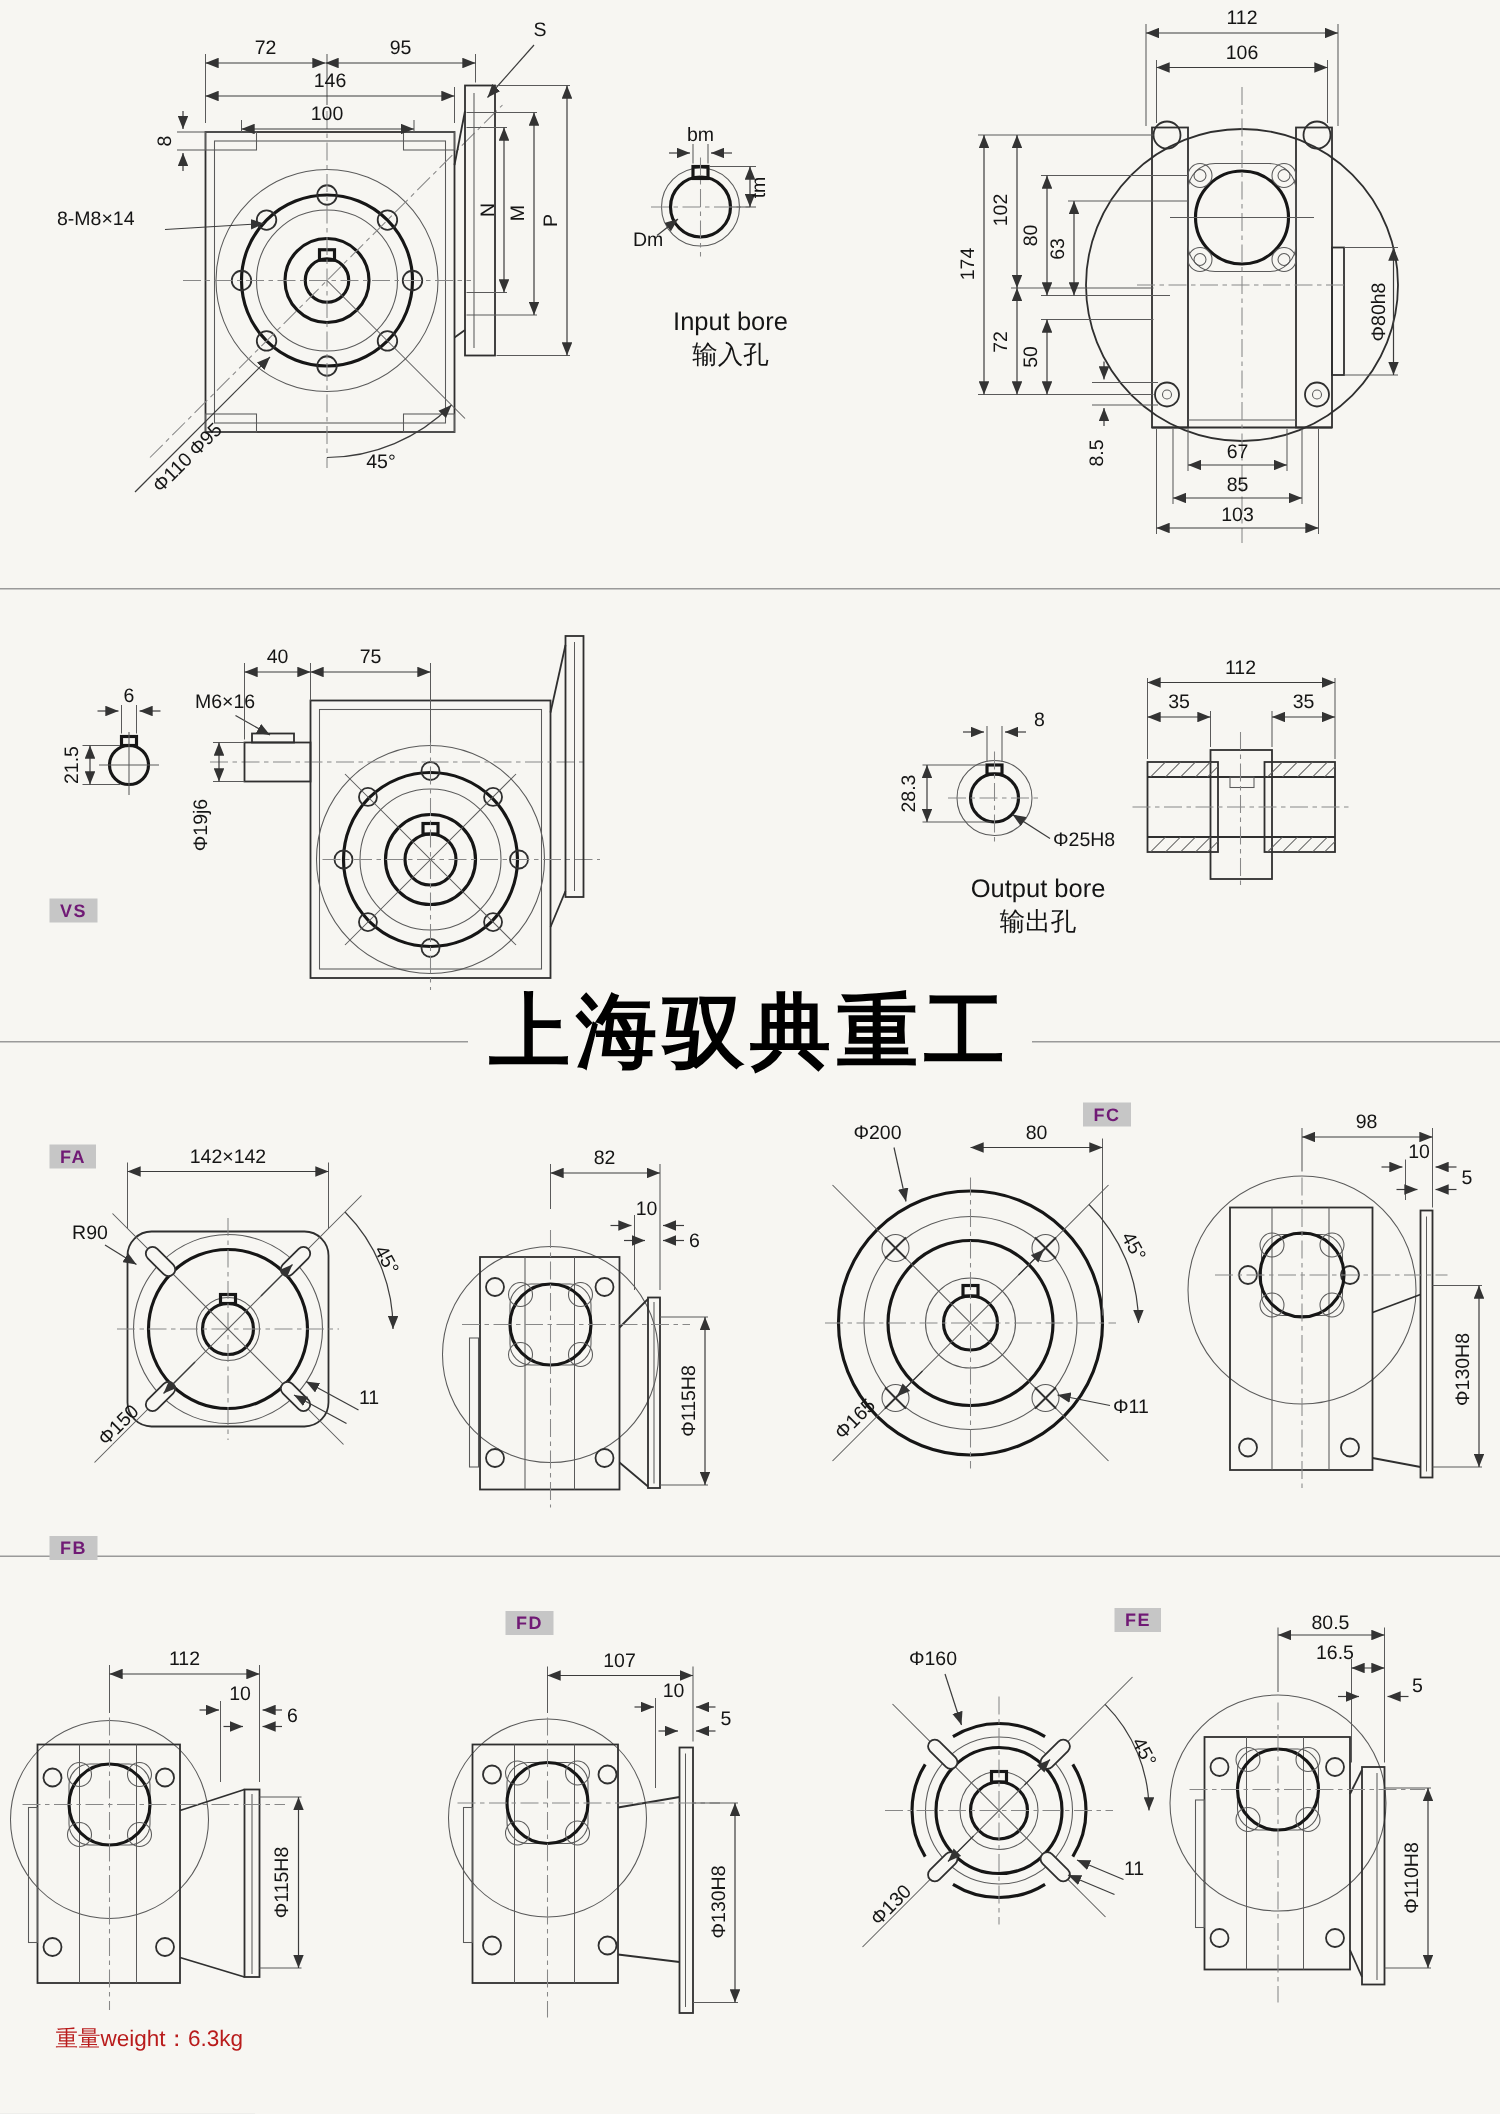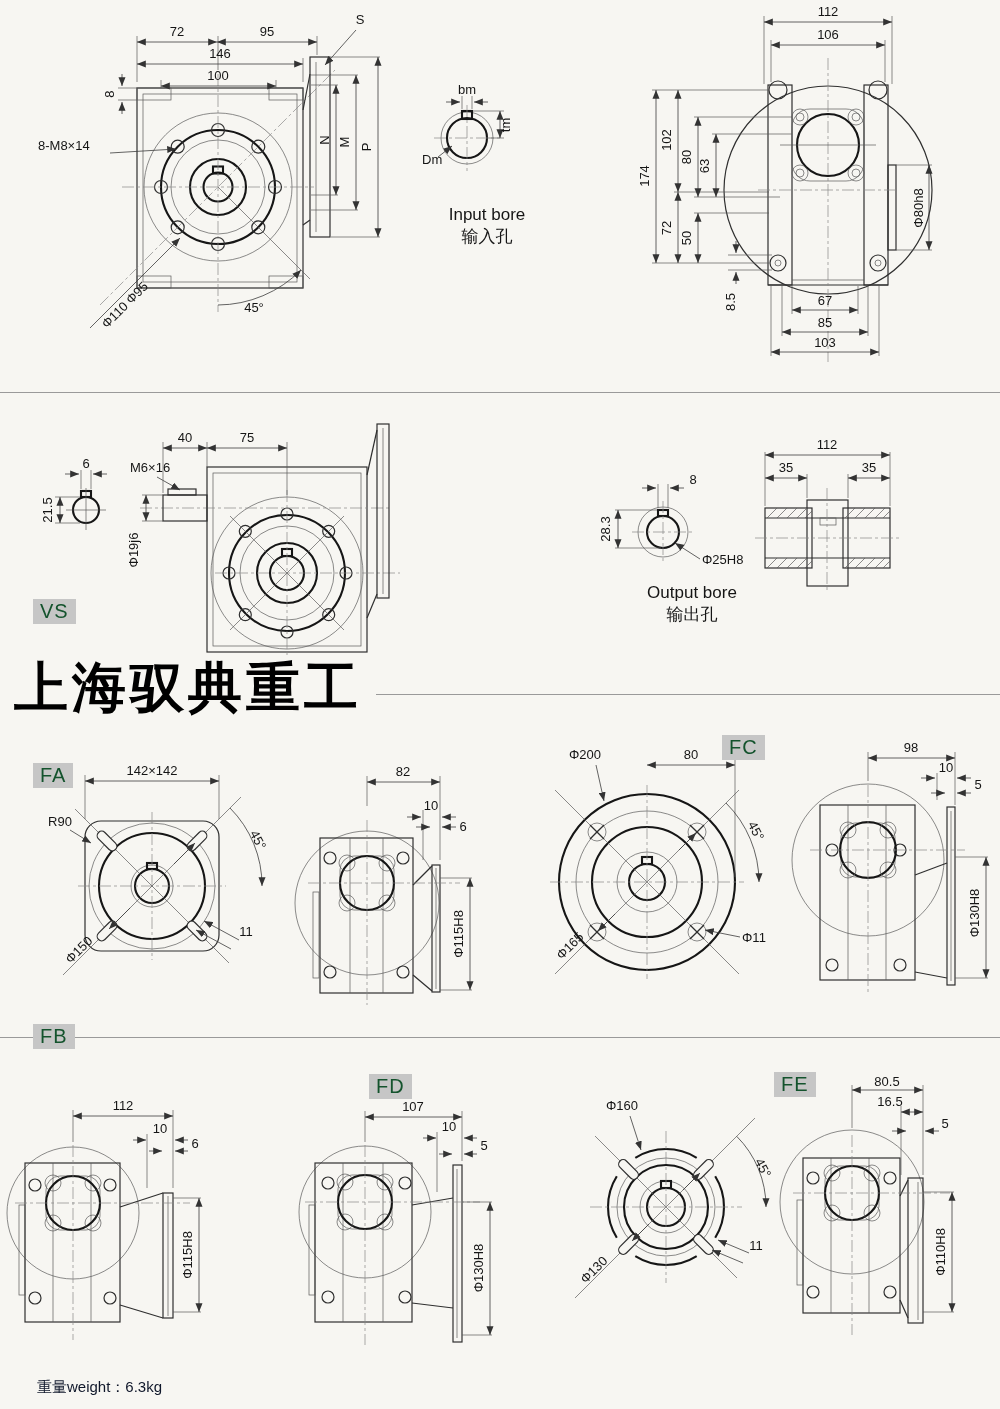--- a/index.html
+++ b/index.html
@@ -7,24 +7,24 @@
   svg{position:absolute;overflow:visible}
   svg text{font-family:"Liberation Sans",sans-serif;font-size:13px;fill:#151515}
   .cap{font-size:17px}
   .med{stroke:#2f2f2f;stroke-width:1.2;fill:none}
   .bold{stroke:#161616;stroke-width:2.1;fill:none}
   .thin{stroke:#5a5a5a;stroke-width:.7;fill:none}
   .dim{stroke:#3c3c3c;stroke-width:.8;fill:none}
   .cl{stroke:#888;stroke-width:.7;fill:none;stroke-dasharray:12 3 3 3}
   .slot{fill:#f7f6f2}
   .rule{position:absolute;left:0;width:100%;height:1px;background:#9a9a9a}
-  .banner{position:absolute;top:652px;left:0;right:0;text-align:left;font-weight:bold;font-size:54px;color:#000;letter-spacing:4px;z-index:2}
+  .banner{position:absolute;top:652px;left:0;right:0;text-align:center;font-weight:bold;font-size:54px;color:#000;letter-spacing:4px;z-index:2}
   .banner span{background:#f7f6f2;padding:0 14px}
-  .badge{position:absolute;background:#c6c6c6;color:#14532d;font-weight:normal;font-size:20px;padding:1px 7px;letter-spacing:1px;z-index:3}
-  .weight{position:absolute;left:37px;top:1378px;font-size:15px;color:#0f172a}
+  .badge{position:absolute;background:#c6c6c6;color:#701a75;font-weight:bold;font-size:12px;padding:1px 7px;letter-spacing:1px;z-index:3}
+  .weight{position:absolute;left:37px;top:1350px;font-size:15px;color:#b91c1c}
 </style>
 </head>
 <body>
 
 <div class="page">
 
 <div class="rule" style="top:392px"></div>
 <div class="rule" style="top:694px"></div>
 <div class="rule" style="top:1037px"></div>
 
@@ -686,20 +686,20 @@
   <line x1="133" y1="112" x2="164" y2="112" class="thin"></line>
       <line x1="133" y1="232" x2="164" y2="232" class="thin"></line>
   <line x1="162" y1="112" x2="162" y2="232" class="dim" marker-start="url(#a14)" marker-end="url(#a14)"></line>
   <text x="155" y="172" text-anchor="middle" transform="rotate(-90 155 172)">Φ110H8</text>
 </svg>
 
 <div class="badge" style="left:33px;top:599px">VS</div>
 <div class="badge" style="left:33px;top:763px">FA</div>
 <div class="badge" style="left:722px;top:735px">FC</div>
 <div class="badge" style="left:33px;top:1024px">FB</div>
-<div class="badge" style="left:369px;top:1074px">FD</div>
-<div class="badge" style="left:774px;top:1072px">FE</div>
+<div class="badge" style="left:337px;top:1074px">FD</div>
+<div class="badge" style="left:743px;top:1072px">FE</div>
 
 <div class="banner"><span>上海驭典重工</span></div>
 
 <div class="weight">重量weight：6.3kg</div>
 
 </div>
 
 </body></html>

